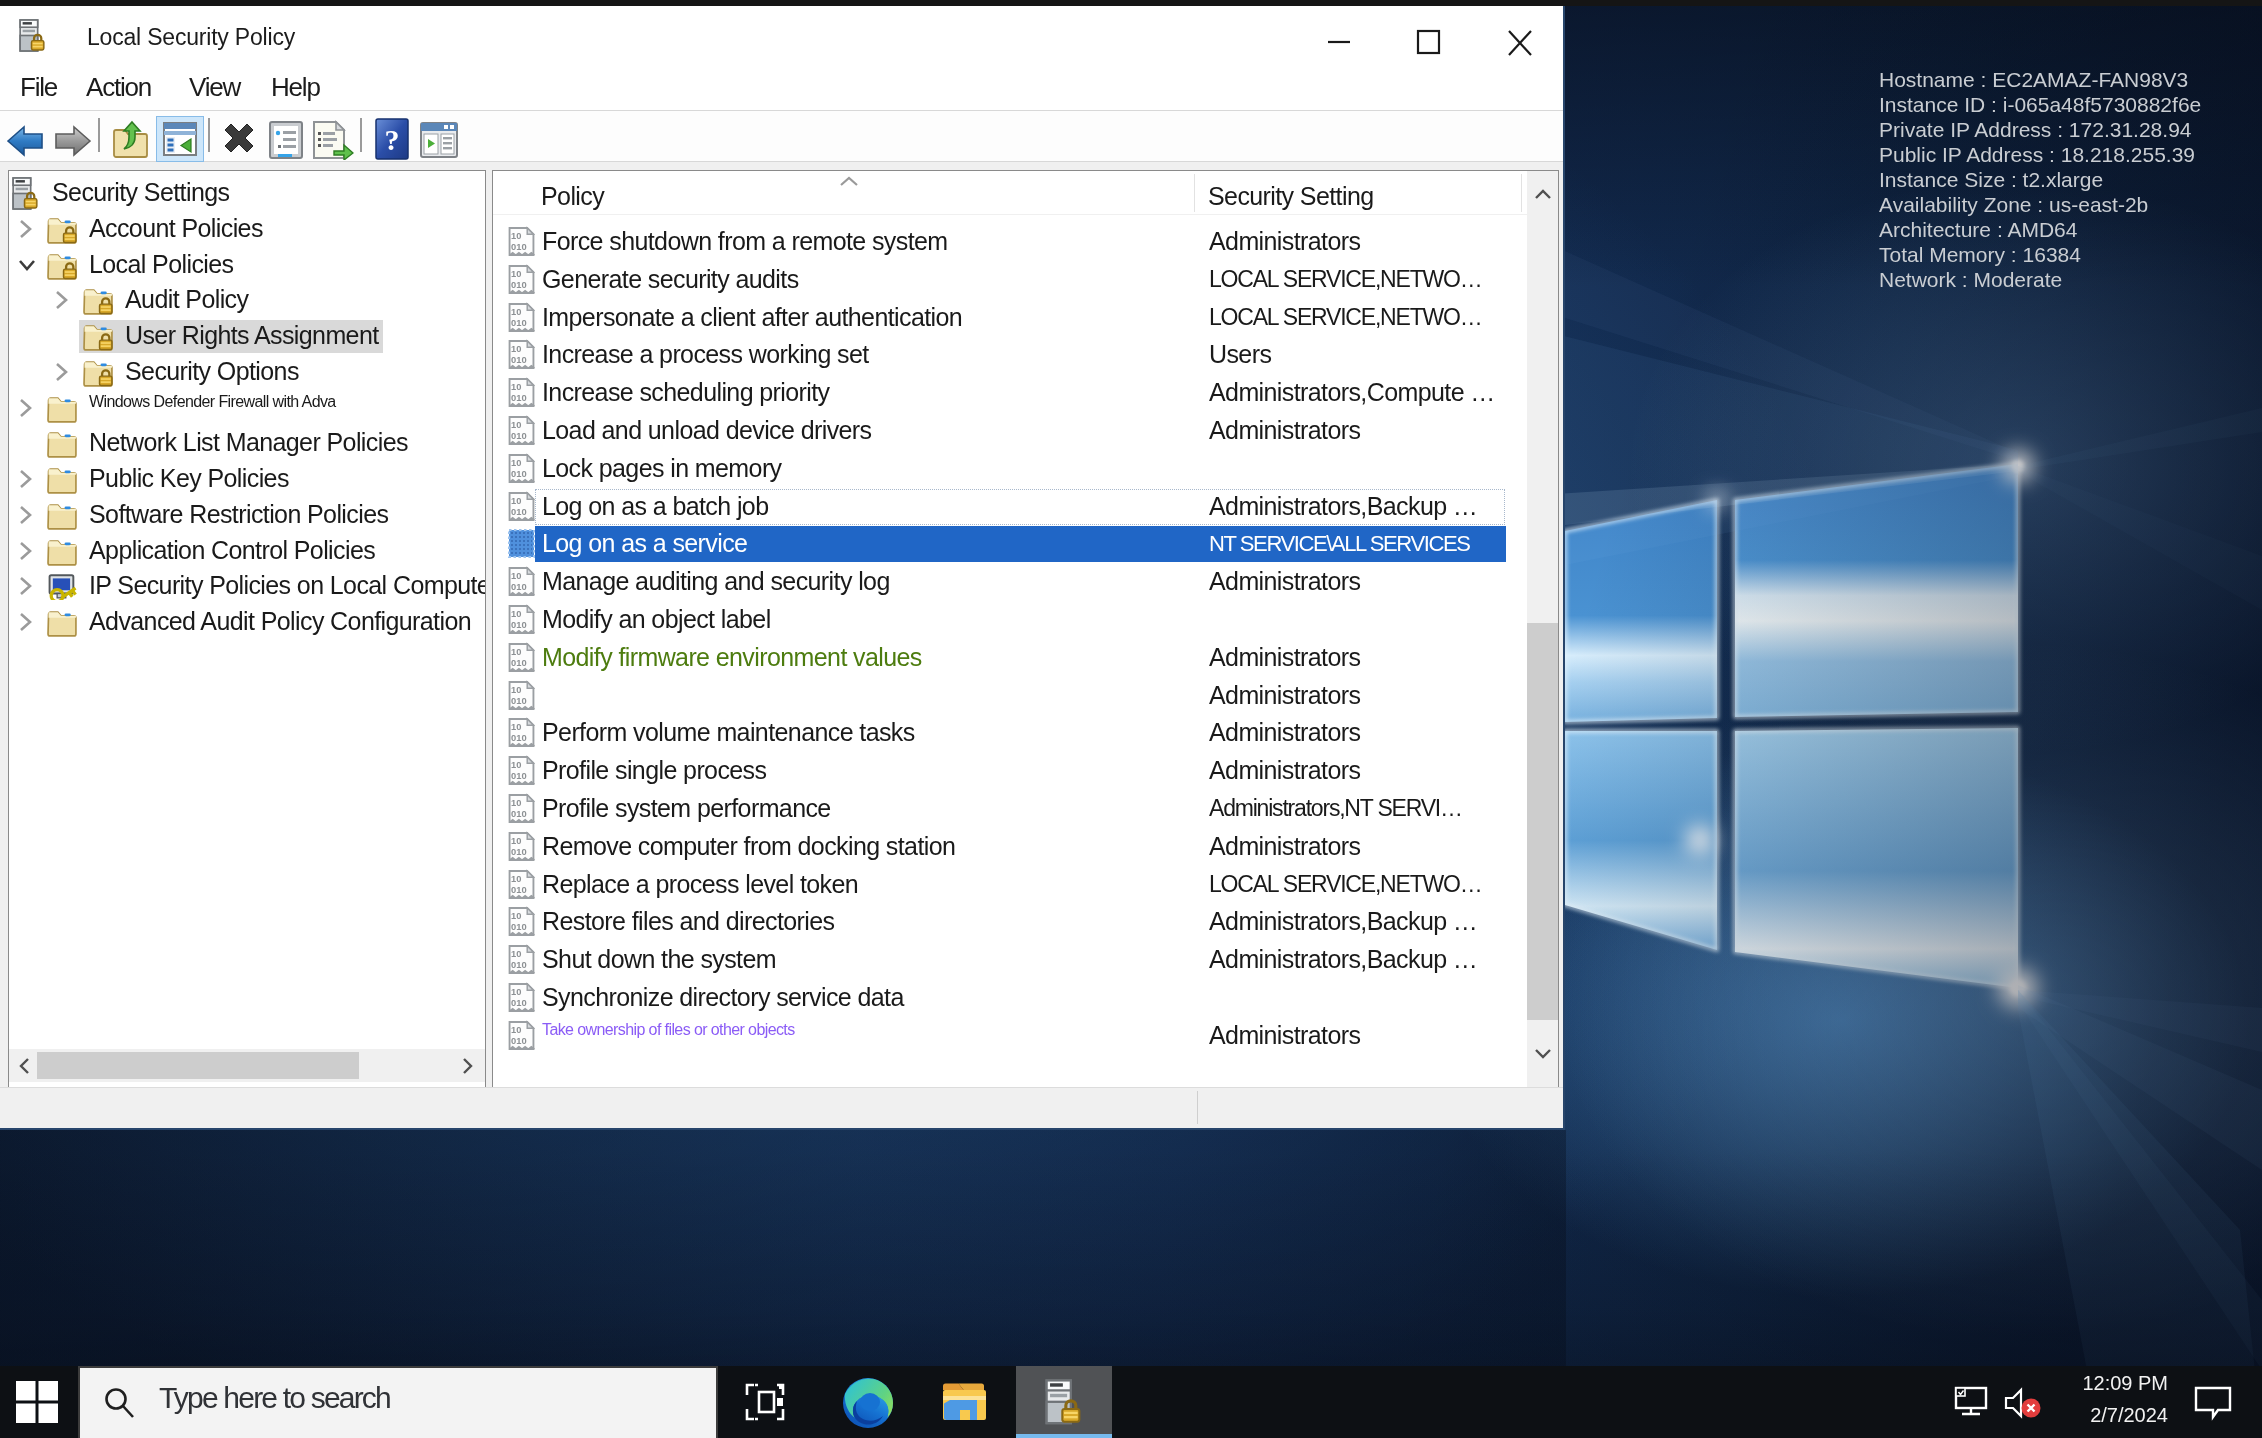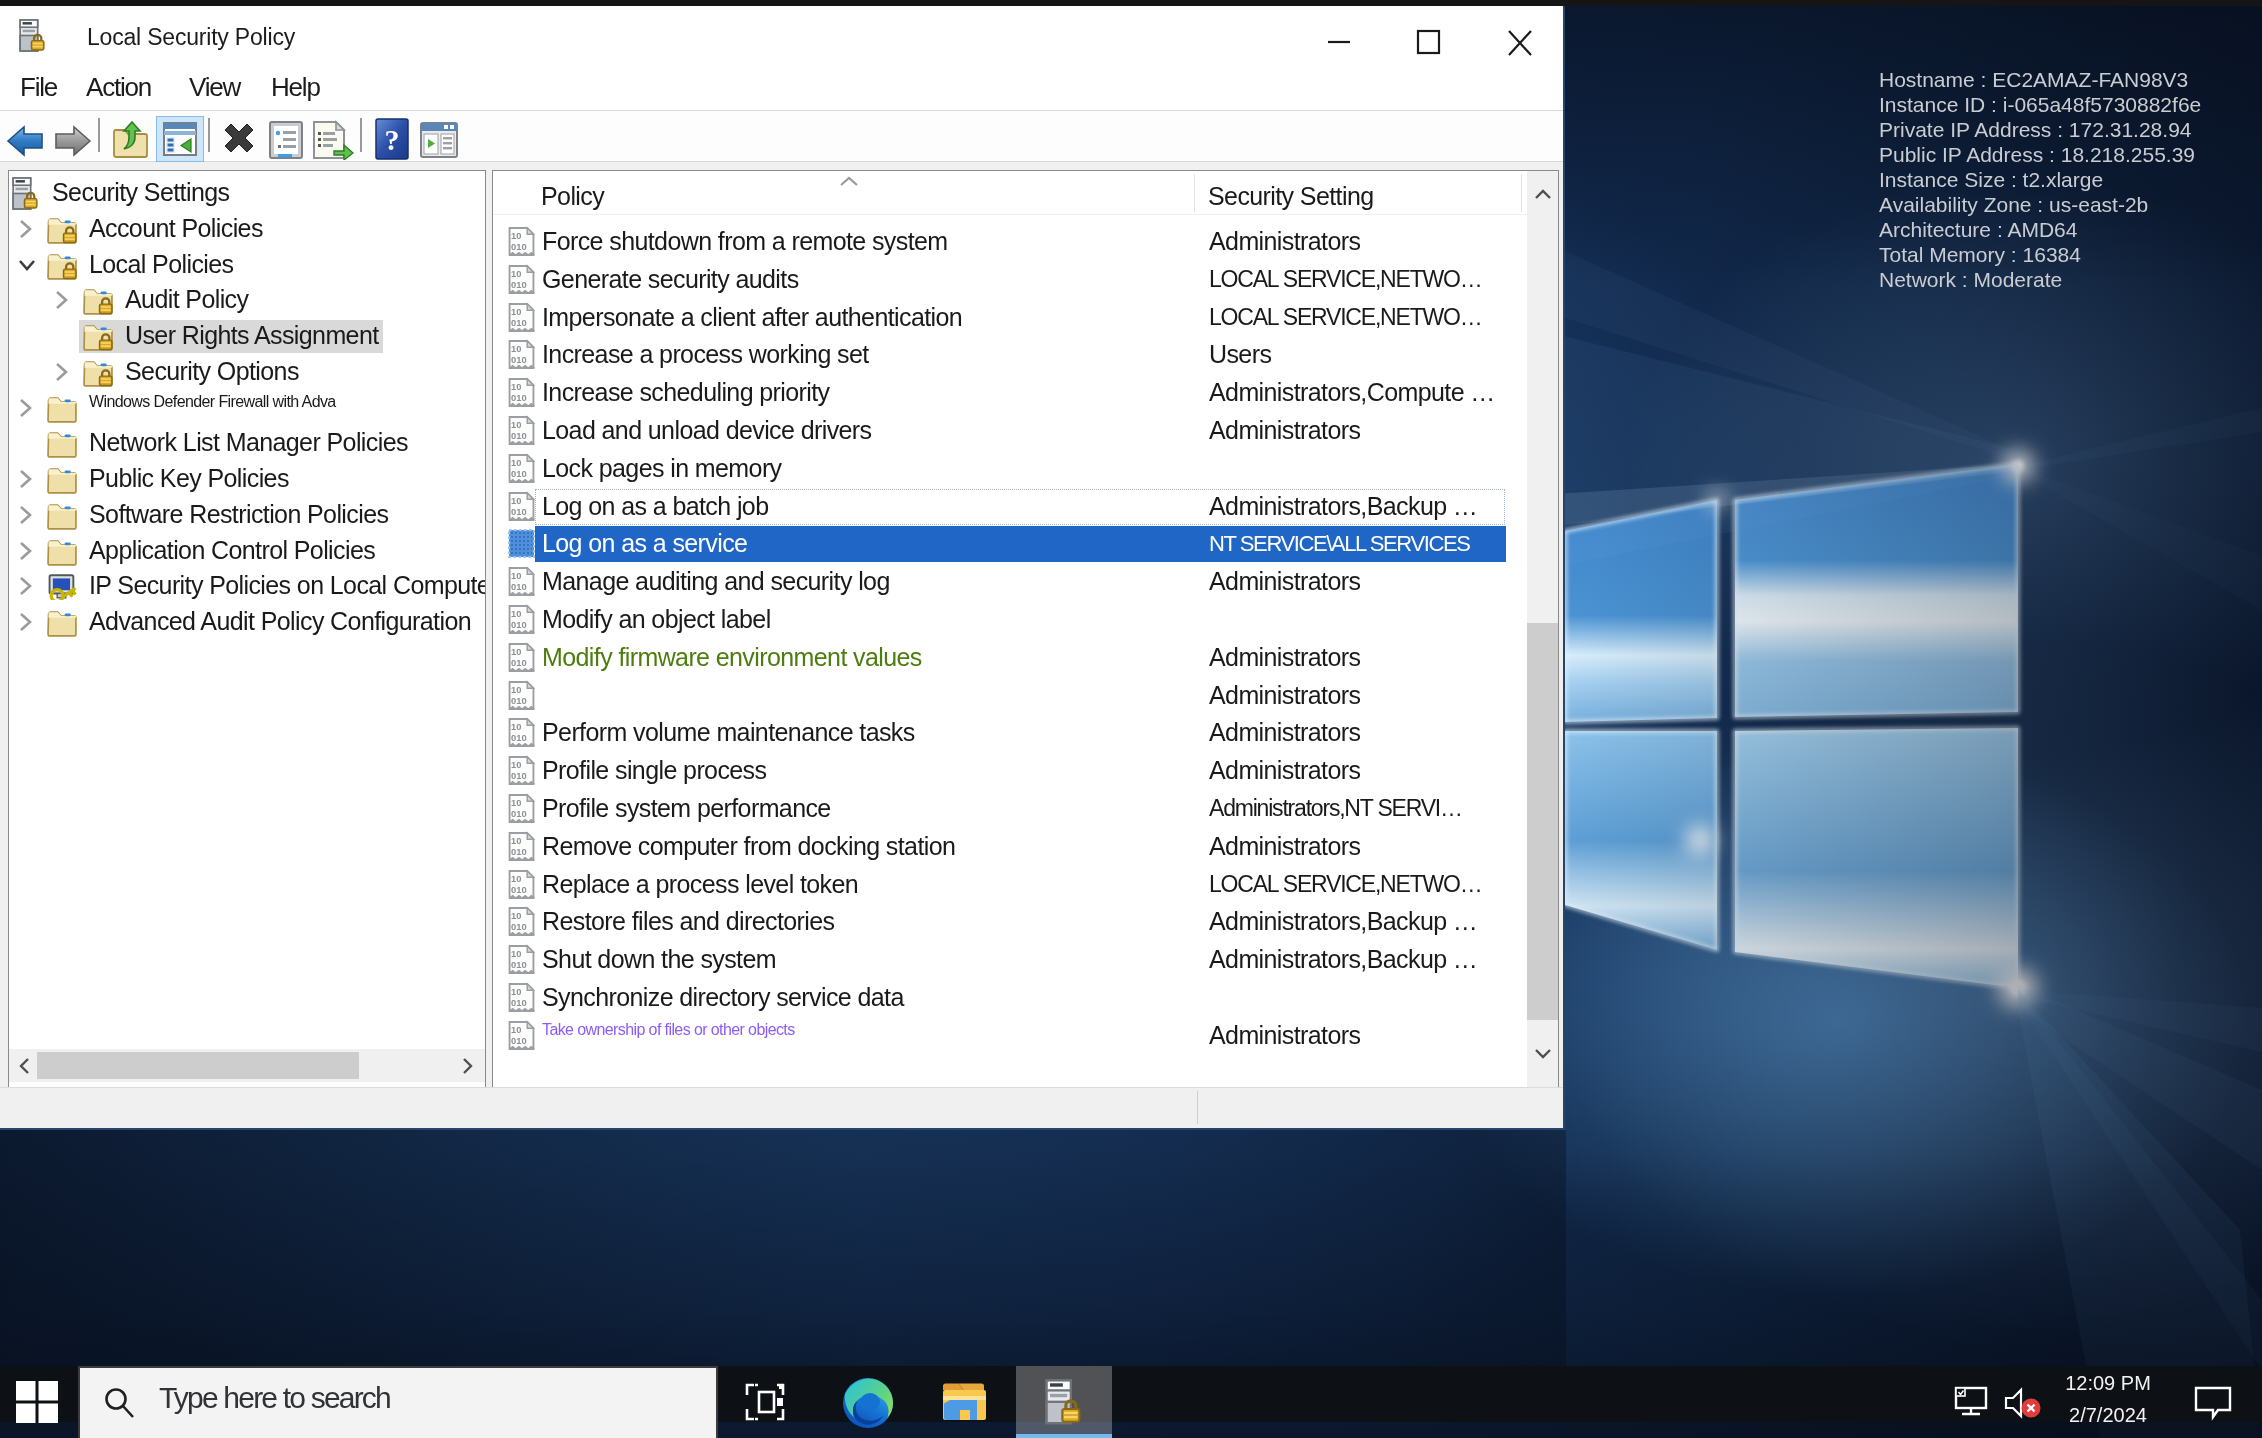--- a/index.html
+++ b/index.html
@@ -37,25 +37,25 @@
   border:1px solid #8a8a8a; overflow:hidden; }
 #rpane { position:absolute; left:492px; top:164px; width:1067px; height:920px; background:#fff;
   border:1px solid #8a8a8a; overflow:hidden; }
 #statusbar { position:absolute; left:0; top:1081px; width:1563px; height:41px; background:#f0f0f0;
   border-top:1px solid #dcdcdc; }
 .hdr { position:absolute; font-size:25px; letter-spacing:-0.6px; color:#1a1a1a; }
 
 .sbtrack { position:absolute; background:#f0f0f0; }
 .sbthumb { position:absolute; background:#cdcdcd; }
 
-#taskbar { position:absolute; left:0; top:1366px; width:2262px; height:56px; background:#0d1014; }
+#taskbar { position:absolute; left:0; top:1366px; width:2262px; height:72px; background:#0d1014; }
 #search { position:absolute; left:78px; top:0px; width:640px; height:72px; background:#f3f3f3;
   border:2px solid #3c3c3c; border-bottom:none; }
 #searchtext { position:absolute; left:159px; top:15px; font-size:30px; color:#303236; letter-spacing:-1.8px;}
-.clock { position:absolute; color:#f2f2f2; font-size:20px; text-align:center; width:120px; }
+.clock { position:absolute; color:#f2f2f2; font-size:20px; text-align:right; width:120px; }
 </style></head>
 <body>
 
 <div id="desk"></div>
 <svg class="abs" style="left:1540px;top:420px" width="580" height="660" viewBox="0 0 580 660">
 <defs>
 <linearGradient id="p1" x1="0" y1="0" x2="0" y2="1">
  <stop offset="0" stop-color="#4688cc"></stop>
         <stop offset="0.38" stop-color="#4f98d8"></stop>
  <stop offset="0.52" stop-color="#dff0fc"></stop>

